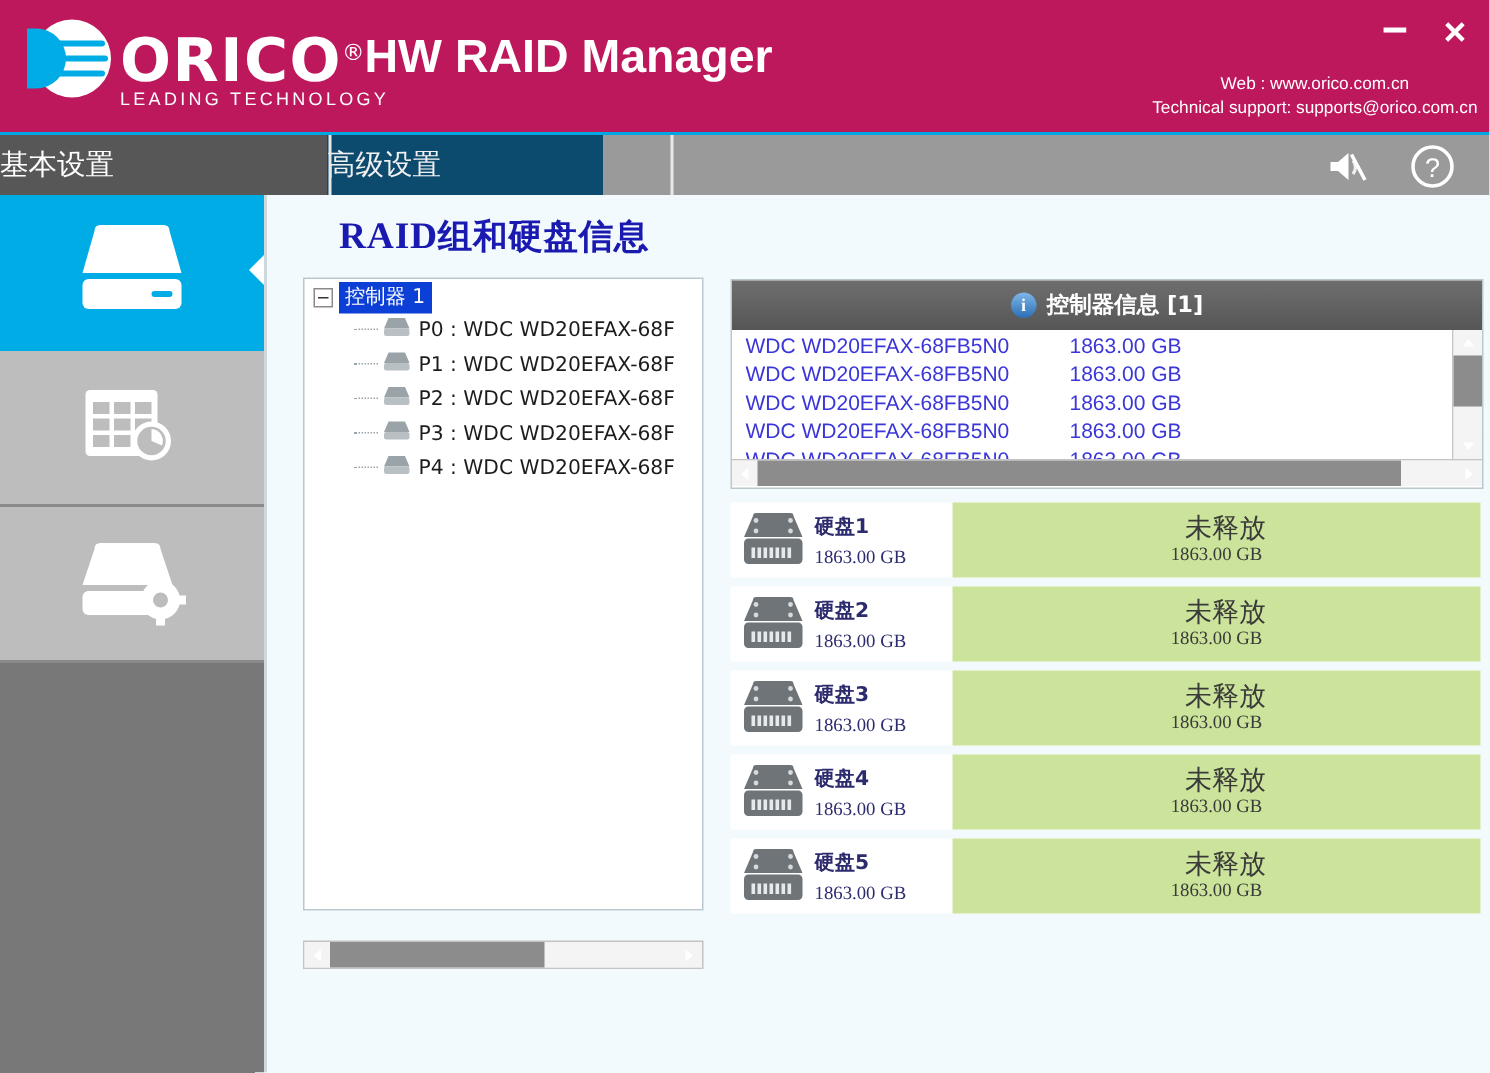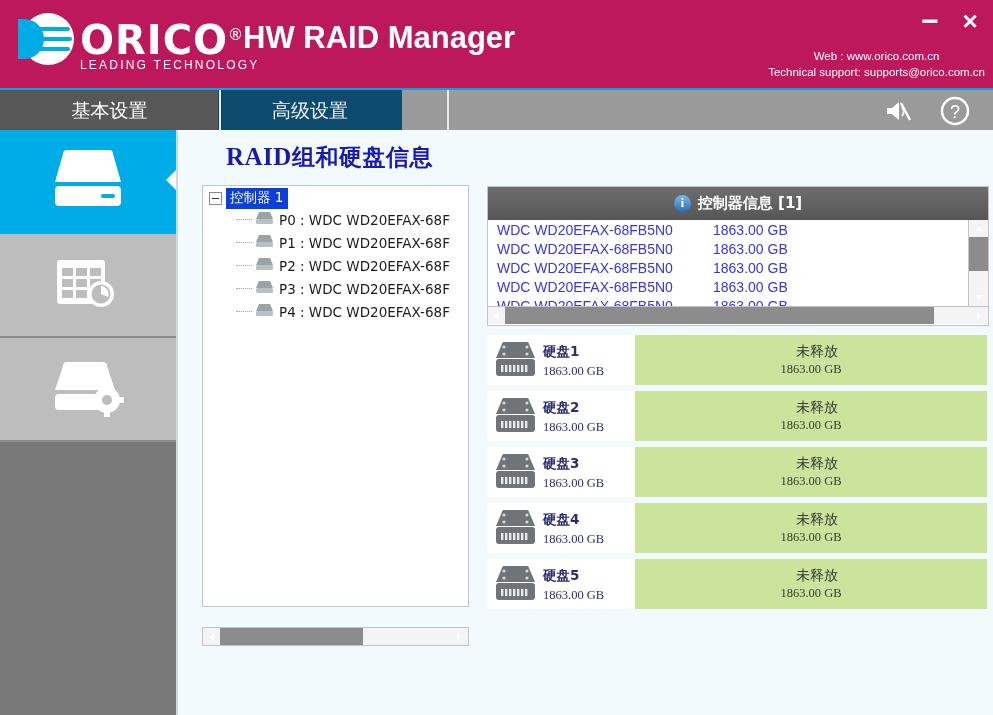--- a/index.html
+++ b/index.html
@@ -56,21 +56,21 @@
     font-size:11.5px;line-height:16px;
     font-family:"Liberation Sans",sans-serif;
   }
 
   
   .tabbar{
     position:absolute;left:0;top:88px;width:993px;height:42px;
     background:#9a9a9a;border-top:2px solid #00a8e3;
   }
   .tab{
-    position:absolute;top:0;height:42px;line-height:42px;text-align:center;
+    position:absolute;top:0;height:42px;line-height:42px;text-align:left;
     color:#f0f0f0;font-size:19px;cursor:pointer;
     font-family:Liberation Serif, serif;
   }
   .tab.active{background:#575757;color:#fff;}
   .tab-0{left:0;width:219px;}
   .tab-1{left:218px;width:184px;background:#0c4a6e;}
   .tab-sep{position:absolute;top:0;width:2px;height:42px;background:#e8e8e8;}
   .sep-a{left:219px;}
   .sep-b{left:447px;}
 
@@ -198,21 +198,21 @@
     width:92px;flex:none;color:#2b2b6e;
     font-family:"DejaVu Sans","Liberation Sans",sans-serif;
   }
   .disk-name{font-size:13.5px;font-weight:bold;line-height:17px;margin-top:12px;}
   .disk-size{font-size:12.5px;line-height:17px;font-family:"Liberation Serif",serif;}
   .disk-bar{
     flex:1;height:50px;background:#cbe39a;
     display:flex;flex-direction:column;align-items:center;justify-content:center;
     color:#3a3a3a;cursor:pointer;
   }
-  .bar-state{font-size:14px;line-height:18px;font-family:Liberation Mono, monospace;margin-left:12px;}
+  .bar-state{font-size:18px;line-height:18px;font-family:Liberation Sans, sans-serif;margin-left:12px;}
   .bar-size{font-size:12.5px;line-height:17px;font-family:"Liberation Serif",serif;}
 </style>
 </head>
 <body>
 
 <div id="app">
 
   <div class="titlebar">
     <div class="logo-wrap">
       <div class="logo-mark">

